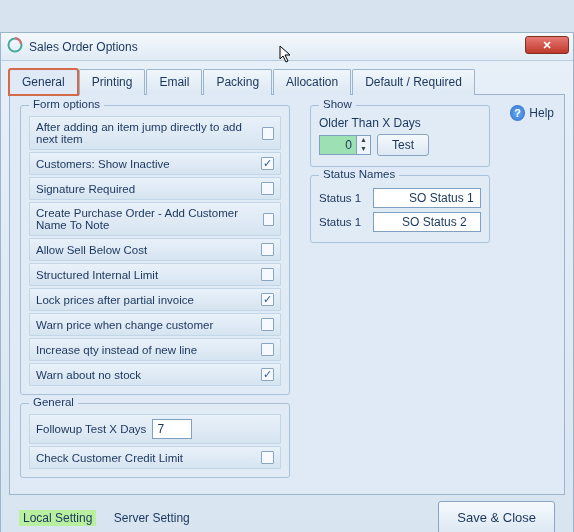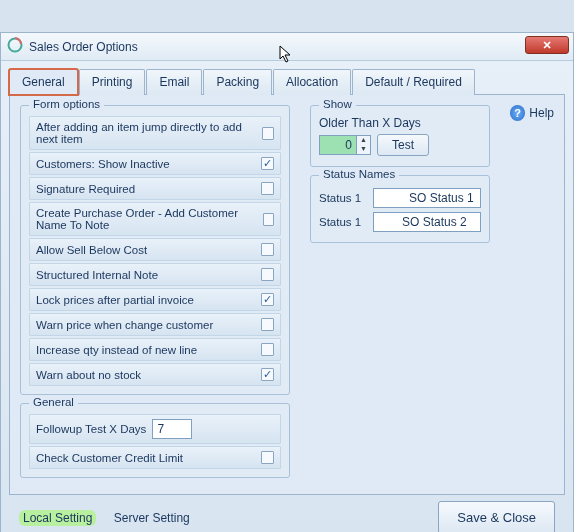--- a/index.html
+++ b/index.html
@@ -214,21 +214,20 @@
     display: flex;
     align-items: center;
     justify-content: space-between;
     padding: 6px 10px 4px 10px;
   }
   .footer .links span {
     margin-right: 14px;
     color: #1a365d;
     cursor: pointer;
     font-size: 12px;
-    border-radius: 6px;
   }
   .footer .links span.active {
     background: #b8f0a0;
     padding: 1px 4px;
   }
   .save-btn {
     padding: 8px 18px;
     font-size: 13px;
   }
   .cursor {
@@ -292,21 +291,21 @@
             </div>
             <div class="opt-row">
               <span class="lbl">Create Purchase Order - Add Customer Name To Note</span>
               <span class="chk"></span>
             </div>
             <div class="opt-row">
               <span class="lbl">Allow Sell Below Cost</span>
               <span class="chk"></span>
             </div>
             <div class="opt-row">
-              <span class="lbl">Structured Internal Note</span>
+              <span class="lbl">Structured Internal Limit</span>
               <span class="chk"></span>
             </div>
             <div class="opt-row">
               <span class="lbl">Lock prices after partial invoice</span>
               <span class="chk checked"></span>
             </div>
             <div class="opt-row">
               <span class="lbl">Warn price when change customer</span>
               <span class="chk"></span>
             </div>

